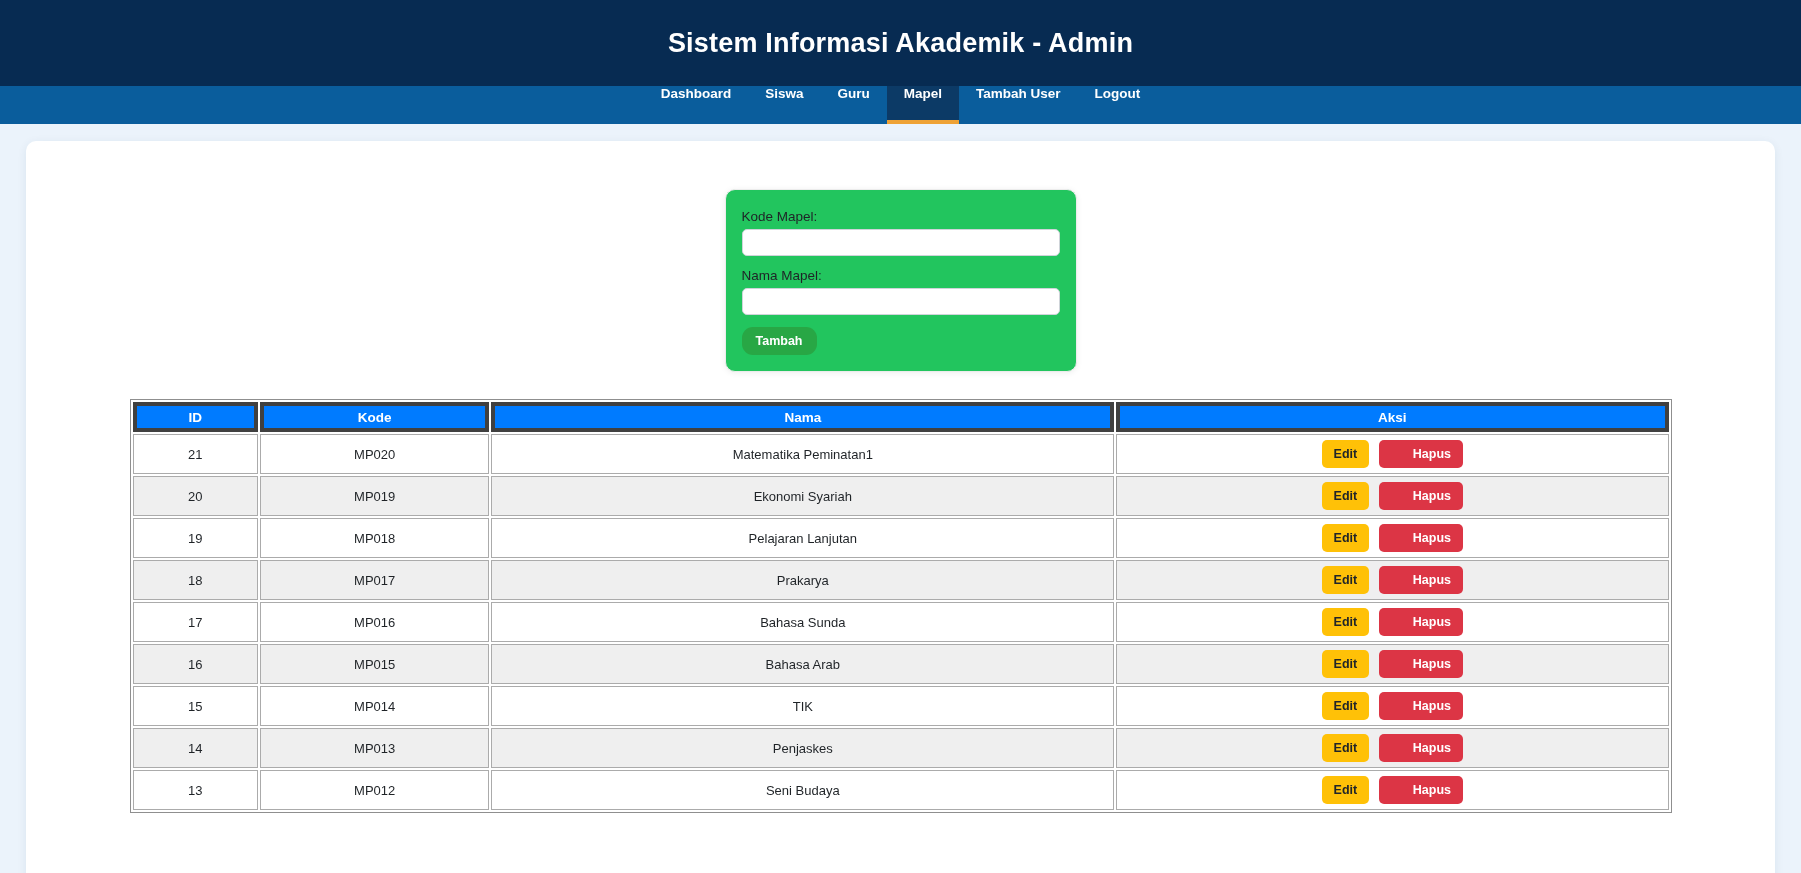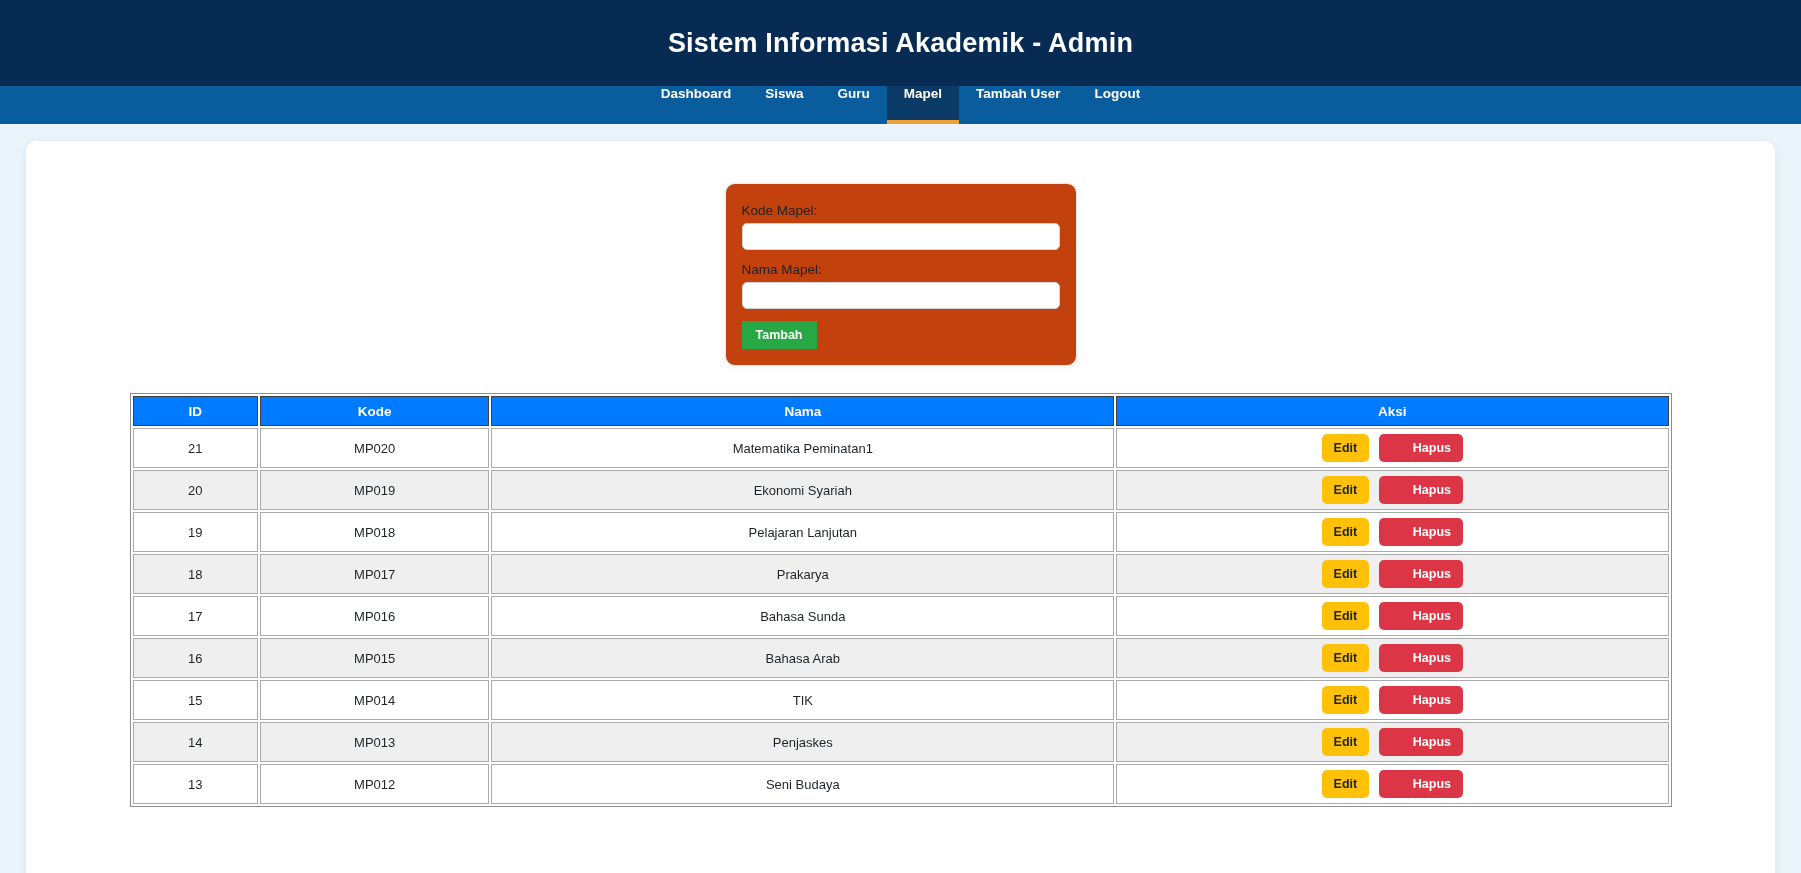--- a/index.html
+++ b/index.html
@@ -66,22 +66,22 @@
     margin: 0 0 30px;
     text-align: center;
     font-size: 21px;
     font-weight: bold;
     color: #16181b;
   }
 
   
   .form-card {
     width: 352px;
-    margin: 12px auto;
-    background: #c2410c;
+    margin: 18px auto;
+    background: #22c55e;
     border: 1px solid #ececec;
     border-radius: 10px;
     box-shadow: 0 1px 6px rgba(0,0,0,0.07);
     padding: 19px 16px 16px;
   }
   .form-field label {
     display: block;
     font-size: 13.5px;
     color: #1f2327;
     margin-bottom: 5px;
@@ -95,21 +95,21 @@
     font-size: 13px;
     margin-bottom: 12px;
     font-family: "Liberation Sans", sans-serif;
     outline: none;
     background: #ffffff;
   }
   .btn-tambah {
     background: var(--add-btn, #28a745);
     color: #ffffff;
     border: none;
-    border-radius: 0;
+    border-radius: 11px;
     font-size: 12.5px;
     font-weight: bold;
     padding: 7px 14px;
     cursor: pointer;
     font-family: "Liberation Sans", sans-serif;
   }
 
   
   .table-wrap {
     width: 1542px;
@@ -121,21 +121,21 @@
     border-spacing: 2px;
     border-collapse: separate;
     background: #ffffff;
   }
   table.data-table th {
     background: var(--th-bg, #007bff);
     color: #ffffff;
     font-size: 13.5px;
     font-weight: bold;
     height: 30px;
-    border: 1px solid #404040;
+    border: 4px solid #404040;
     text-align: center;
   }
   table.data-table td {
     border: 1px solid #ababab;
     text-align: center;
     font-size: 13px;
     color: #1f2327;
     height: 40px;
     background: #ffffff;
   }

